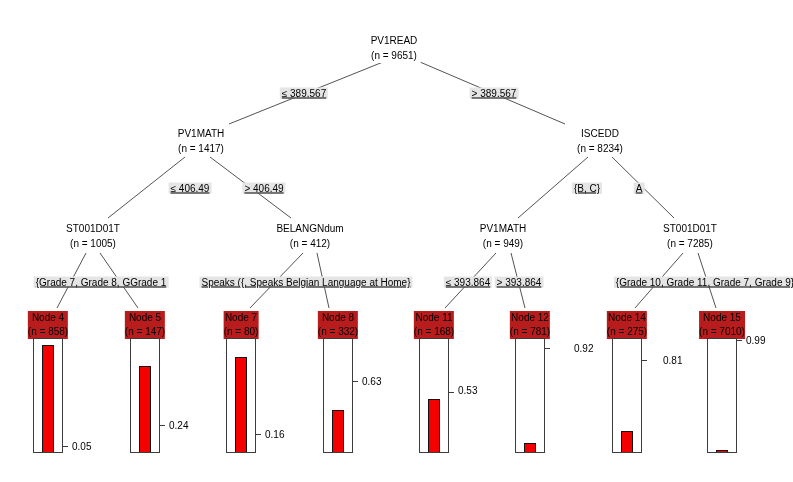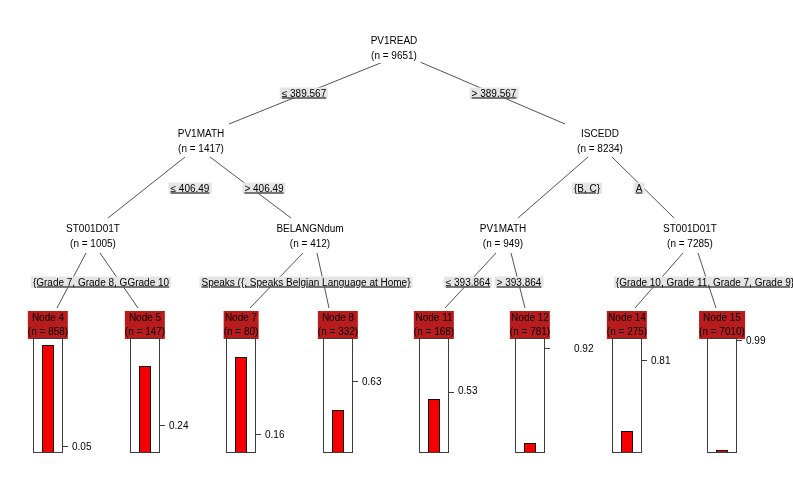--- a/index.html
+++ b/index.html
@@ -80,21 +80,21 @@
     <div class="inode" style="left: 690px; top: 221px;">
     <div>ST001D01T</div>
     <div>(n = 7285)</div>
   </div>
     <div class="split-label" style="left: 304px; top: 93px;">≤ 389.567</div>
     <div class="split-label" style="left: 494px; top: 93px;">&gt; 389.567</div>
     <div class="split-label" style="left: 158px; top: 188px; margin-left: 32px;">≤ 406.49</div>
     <div class="split-label" style="left: 264px; top: 188px; text-align: right;">&gt; 406.49</div>
     <div class="split-label" style="left: 542px; top: 188px; margin-left: 45px;">{B, C}</div>
     <div class="split-label" style="left: 639px; top: 188px;">A</div>
-    <div class="split-label" style="left: 101px; top: 282px;">{Grade 7, Grade 8, GGrade 10</div>
+    <div class="split-label" style="left: 101px; top: 282px;">{Grade 7, Grade 8, GGrade 1</div>
     <div class="split-label" style="left: 306px; top: 282px;">Speaks ({, Speaks Belgian Language at Home}</div>
     <div class="split-label" style="left: 468px; top: 282px;">≤ 393.864</div>
     <div class="split-label" style="left: 519px; top: 282px;">&gt; 393.864</div>
     <div class="split-label" style="left: 705px; top: 282px;">{Grade 10, Grade 11, Grade 7, Grade 9}</div>
     <div class="tnode" style="left: 33px; top: 311px;">
     <div class="theader">
       <div>Node 4</div>
       <div>(n = 858)</div>
     </div>
     <div class="tbox">
@@ -159,21 +159,21 @@
     </div>
   </div>
     <div class="tnode" style="left: 612px; top: 311px;">
     <div class="theader">
       <div>Node 14</div>
       <div>(n = 275)</div>
     </div>
     <div class="tbox">
       <div class="tbar" style="height: 21px;"></div>
       <div class="tick" style="top: 21px;"></div>
-      <div class="tick-label" style="top: 21px;">0.81</div>
+      <div class="tick-label" style="top: 21px; margin-left: 12px;">0.81</div>
     </div>
   </div>
     <div class="tnode" style="left: 707px; top: 311px;">
     <div class="theader">
       <div>Node 15</div>
       <div>(n = 7010)</div>
     </div>
     <div class="tbox">
       <div class="tbar" style="height: 2px;"></div>
       <div class="tick" style="top: 1px;"></div>

